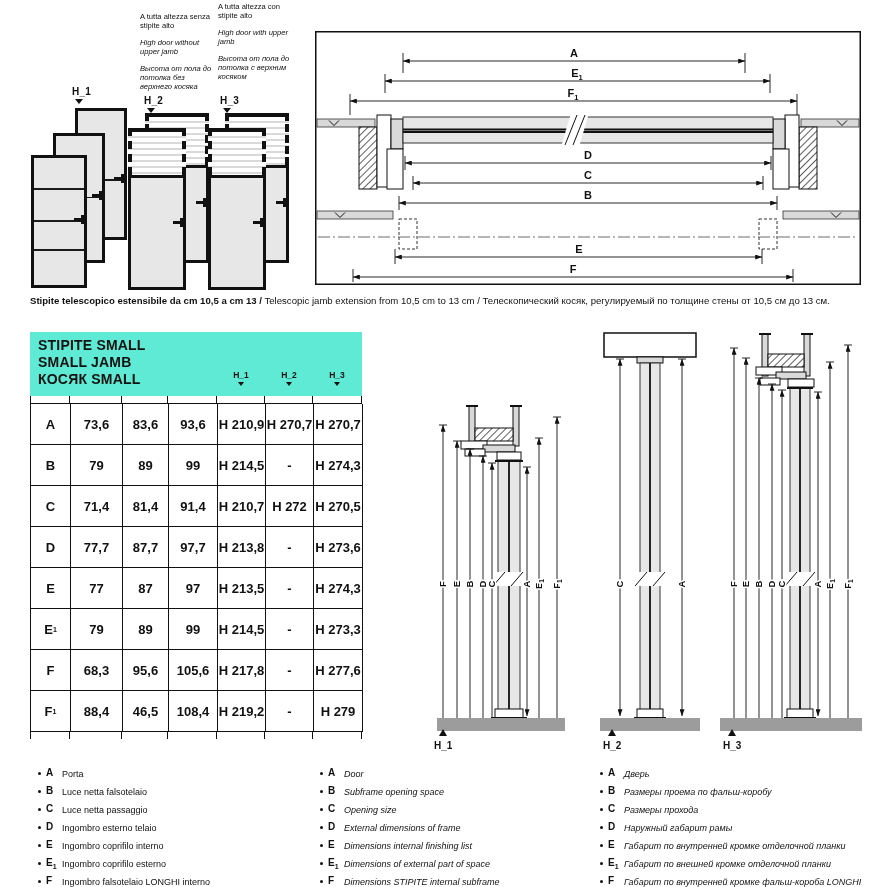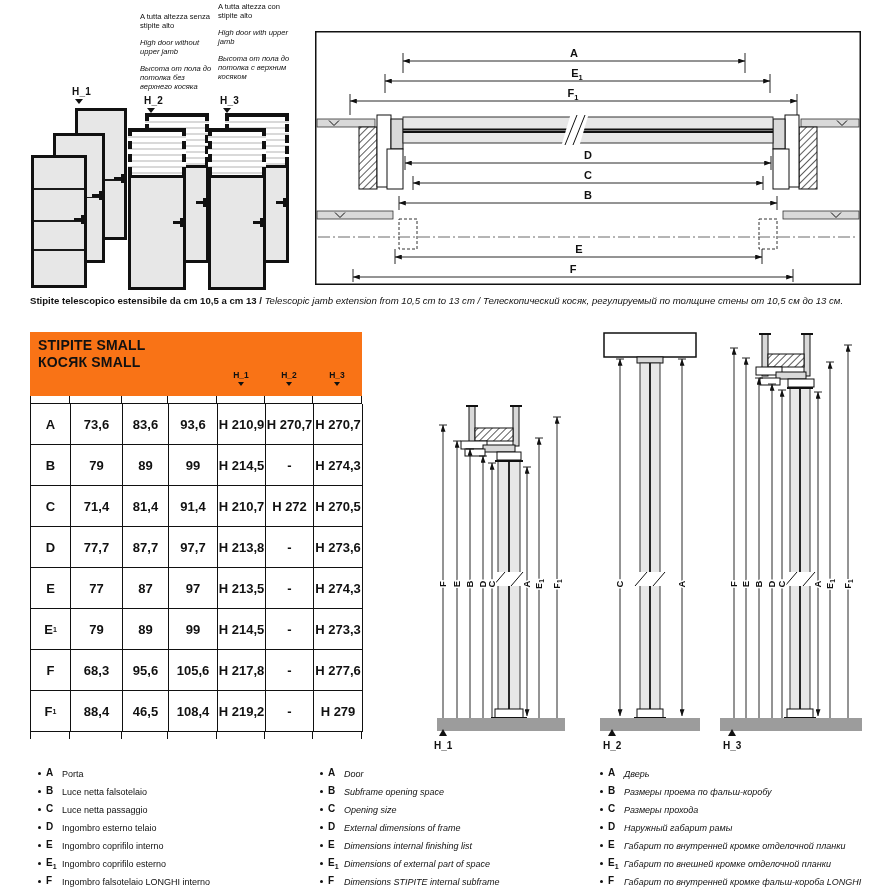--- a/index.html
+++ b/index.html
@@ -22,25 +22,25 @@
   .handle{position:absolute;right:-2px;width:12px;height:3px;background:#111;}
   .handle::before{content:"";position:absolute;right:2px;top:-3px;width:3px;height:9px;background:#111;}
   .sdoor{position:absolute;}
   .sdoor .ext{box-sizing:border-box;border:4px dashed #111;border-top:4px solid #111;border-bottom:none;
               background:repeating-linear-gradient(to bottom,#fff 0 4px,#d9d9d9 4px 6px);}
   .sdoor .body{box-sizing:border-box;border:3px solid #111;background:#e7e7e7;position:relative;}
 
   
   .caption{position:absolute;left:30px;top:295px;font-size:9.6px;white-space:nowrap;}
   .caption .b{font-weight:bold;}
-  .caption .i{font-style:italic;margin-top:35px;}
+  .caption .i{margin-top:35px;}
 
   
   .tbl{position:absolute;left:30px;top:332px;width:332px;}
-  .tbl-head{position:relative;height:64px;background:#f97316;box-sizing:border-box;padding:5px 0 0 8px;}
+  .tbl-head{position:relative;height:64px;background:#5eead4;box-sizing:border-box;padding:5px 0 0 8px;}
   .tbl-title div{font-size:14px;font-weight:bold;line-height:17px;letter-spacing:.2px;}
   .hcol{position:absolute;top:38px;width:48px;text-align:center;font-size:8.5px;font-weight:bold;}
   .hcol .tri{width:0;height:0;border-left:3.5px solid transparent;border-right:3.5px solid transparent;
              border-top:4.5px solid #111;margin:2px auto 0;}
   .grid7{display:grid;grid-template-columns:40px 52px 46px 49px 48px 48px 49px;}
   .tick-row span{height:7px;border-right:1.3px solid #111;}
   .tick-row span:first-child{border-left:1.3px solid #111;}
   .tbody{border-top:1.3px solid #111;border-left:1.3px solid #111;}
   .trow .tc{height:40px;border-right:1.3px solid #111;border-bottom:1.3px solid #111;
             display:flex;align-items:center;justify-content:center;
@@ -264,20 +264,21 @@
   <div class="caption">
     <span class="b">Stipite telescopico estensibile da cm 10,5 a cm 13 /</span>
     <span class="i">Telescopic jamb extension from 10,5 cm to 13 cm /</span>
     <span class="i">Телескопический косяк, регулируемый по толщине стены от 10,5 см до 13 см.</span>
   </div>
 
   <div class="tbl">
     <div class="tbl-head">
       <div class="tbl-title">
         <div>STIPITE SMALL</div>
+        <div>SMALL JAMB</div>
         <div>КОСЯК SMALL</div>
       </div>
       <div class="hcol" style="left:187px;">
         <span>H_1</span>
         <div class="tri"></div>
       </div>
       <div class="hcol" style="left:235px;">
         <span>H_2</span>
         <div class="tri"></div>
       </div>

